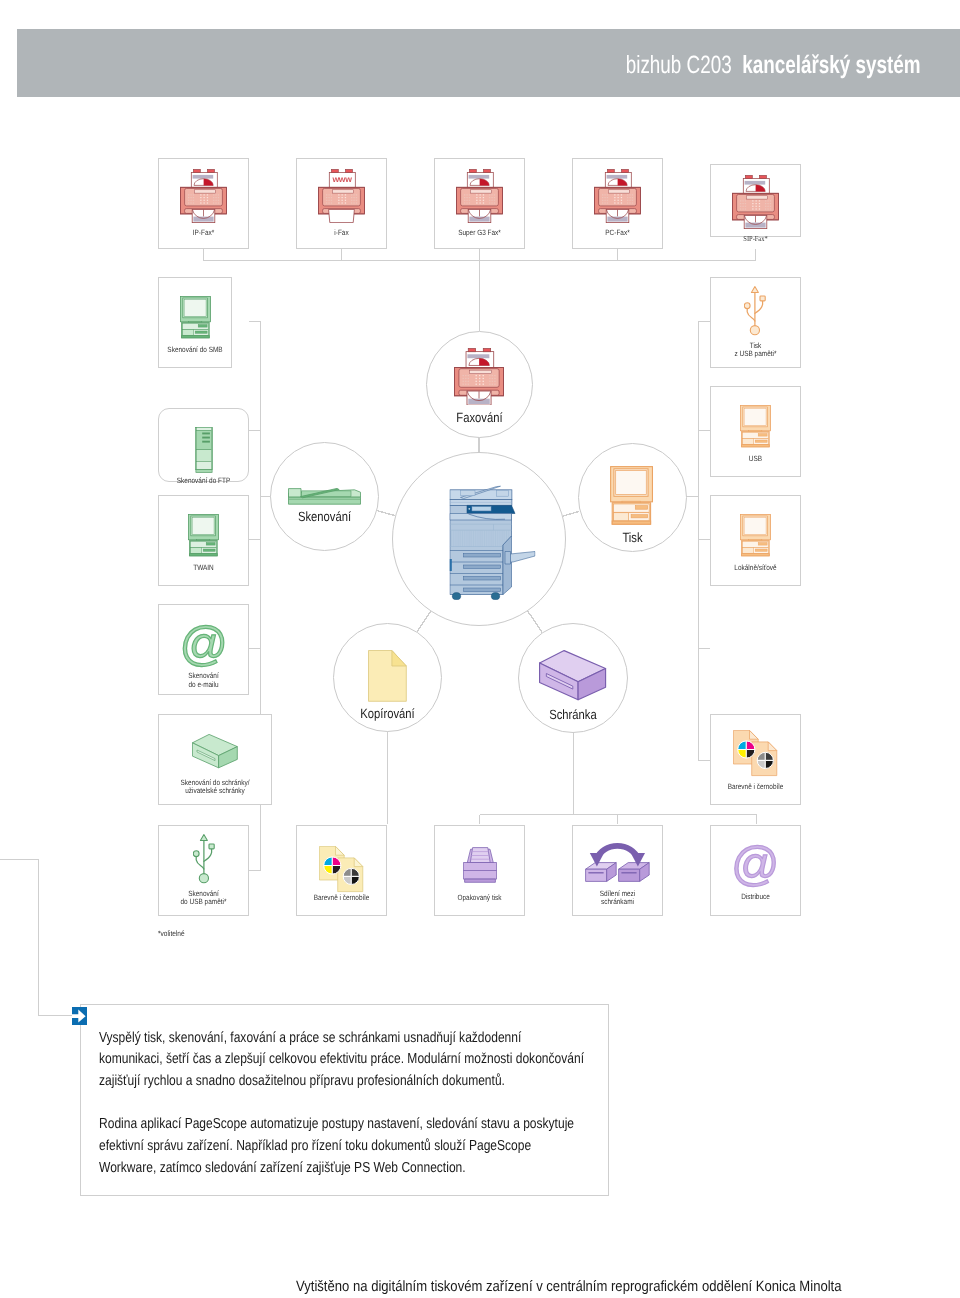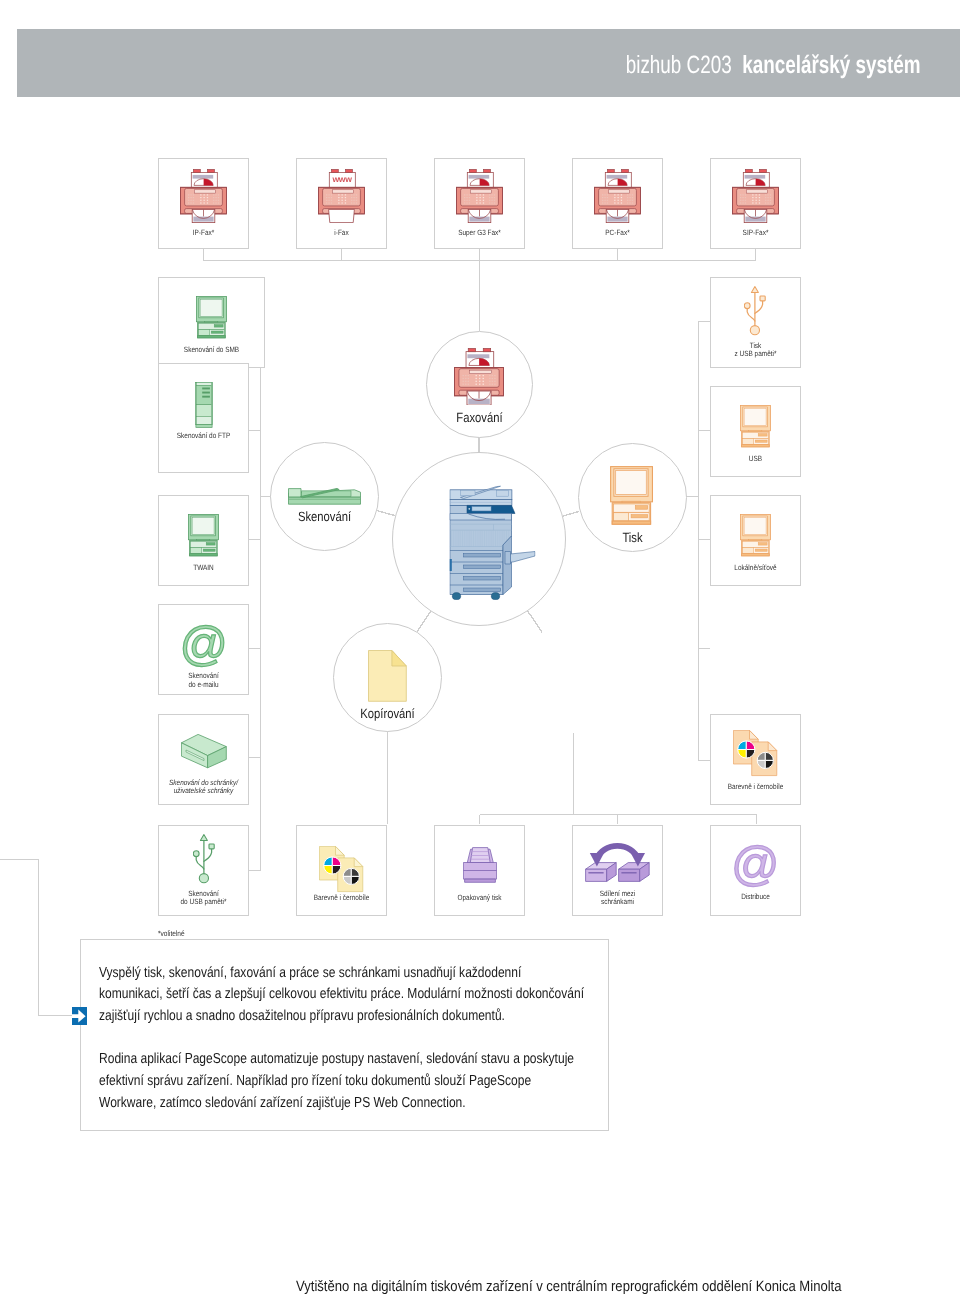--- a/index.html
+++ b/index.html
@@ -33,21 +33,21 @@
   .circ { position:absolute; border:1.6px solid #cacaca; border-radius:50%; background:#ffffff; }
   .circ .icon { position:absolute; left:0; right:0; display:flex; align-items:center; justify-content:center; }
   .circ .lbl { position:absolute; left:-30px; right:-30px; text-align:center; color:#1c1c1c; font-size:13.4px;
        transform:scaleX(0.84); white-space:nowrap; }
 
   
   #optnote { position:absolute; left:157.5px; top:930px; font-size:7.8px; color:#333; line-height:8.8px;
        transform:scaleX(0.84); transform-origin:0 0; }
 
   
-  #textbox { position:absolute; left:80px; top:939px; width:529px; height:192px; border:1.3px solid #cfcfcf; background:#fff;padding-left:48px; }
+  #textbox { position:absolute; left:80px; top:1004px; width:529px; height:192px; border:1.3px solid #cfcfcf; background:#fff;padding-left:48px; }
   #bluearrow { position:absolute; left:72px; top:1006.8px; width:15px; height:18px; background:#0b6db1; }
   #textbody { position:absolute; left:18.1px; top:22.5px; width:585px; font-size:14.5px; color:#1a1a1a; line-height:21.7px;
        transform:scaleX(0.83); transform-origin:0 0; }
   #textbody p { margin:0; }
   #textbody p.gap { margin-top:21.7px; }
 
   
   #footer { position:absolute; left:296px; top:1279px; font-size:15px; color:#1a1a1a; white-space:nowrap; line-height:15px;
        transform:scaleX(0.872); transform-origin:0 50%; }
 </style>
@@ -205,20 +205,33 @@
       <div class="icon" style="top: 26px;">
         <svg width="39" height="52" viewBox="0 0 39 52">
           <g stroke="#dcc87c" stroke-width="0.8" stroke-linejoin="round">
             <polygon points="0.5,0.5 23.9,0.5 38.3,16 38.3,51.3 0.5,51.3" fill="#fbecb6"></polygon>
             <polygon points="23.9,0.5 38.3,16 23.9,16" fill="#f7e291"></polygon>
           </g>
         </svg>
       </div>
       <div class="lbl" style="top: 82px; font-size: 13.4px;">Kopírování</div>
     </div>
+  <div class="circ c-box" style="left: 518px; top: 623px; width: 110px; height: 110px;">
+      <div class="icon" style="top: 26px;">
+        <svg width="67.62" height="51.449999999999996" viewBox="0 0 46 35">
+          <g stroke="#7a5fae" stroke-width="0.8" stroke-linejoin="round">
+            <polygon points="0.4,8.8 17.1,0.4 45.3,12.6 26.6,21.6" fill="#e0cff0"></polygon>
+            <polygon points="0.4,8.8 26.6,21.6 26.6,33.8 0.4,22.1" fill="#cfb6e7"></polygon>
+            <polygon points="26.6,21.6 45.3,12.6 45.3,25.4 26.6,33.8" fill="#b99ada"></polygon>
+            <polygon points="5,16 23,24.6 23,26.6 5,18" fill="#e0cff0" stroke-width="0.6"></polygon>
+          </g>
+        </svg>
+      </div>
+      <div class="lbl" style="top: 83px; font-size: 13.4px;">Schránka</div>
+    </div>
   <div class="circ c-main" style="left: 392px; top: 452px; width: 174px; height: 174px;">
       <div class="icon" style="top: 31px; transform: translateX(13.5px);">
         <svg width="86" height="116" viewBox="0 0 86 116">
           <polygon points="0.4,21.5 62,21.5 62,52 53.5,61 53.5,110.5 0.4,110.5" fill="#b3c8de" stroke="#41699a" stroke-width="0.7"></polygon>
           <rect x="0.4" y="5.8" width="62" height="9.6" fill="#c6d8ea" stroke="#41699a" stroke-width="0.7"></rect>
           <polygon points="11,13.4 47,2.6 51,2.2 14.2,14.6" fill="#c3d5e7" stroke="#41699a" stroke-width="0.55"></polygon>
           <rect x="11" y="6.6" width="14.5" height="5" fill="#c3d5e7" stroke="#7b9cc2" stroke-width="0.5"></rect>
           <rect x="47" y="6.6" width="12" height="5.6" fill="#c3d5e7" stroke="#7b9cc2" stroke-width="0.5"></rect>
           <rect x="0.4" y="15.4" width="62" height="6" fill="#c3d5e7" stroke="#41699a" stroke-width="0.7"></rect>
           <path d="M0.4 18.4 H62.0" fill="none" stroke="#9ab5d2" stroke-width="0.5"></path>
@@ -522,21 +535,21 @@
           <rect x="12.2" y="40.4" width="22.6" height="13.2" fill="#ffffff" stroke="#9b484b" stroke-width="0.8"></rect>
           <rect x="13.4" y="47.6" width="20.2" height="5" fill="#b8b2c6"></rect>
           <path d="M12.4 40.6 A11.4 11.4 0 0 0 34.6 40.6" fill="none" stroke="#9b484b" stroke-width="0.75"></path>
           <path d="M23.5 47.4 V40.6" fill="none" stroke="#9b484b" stroke-width="0.75"></path>
         </svg>
       </div>
       <div class="lbl" style="top: 70px;">
         <div>PC-Fax*</div>
       </div>
     </div>
-    <div class="node" style="left: 709.5px; top: 158px; width: 91px; height: 91px;">
+    <div class="node" style="left: 709.5px; top: 164px; width: 91px; height: 73px; font-family: Liberation Serif, serif;">
       <div class="icon" style="top: 10px;">
         <svg width="47" height="54" viewBox="0 0 47 54">
           <rect x="11.3" y="3.4" width="26" height="15.2" fill="#ffffff" stroke="#9b484b" stroke-width="0.75"></rect>
           <rect x="12.6" y="5.9" width="20.6" height="3.7" fill="#b8b2c6"></rect>
           <path d="M14.0 16.4 A9.6 6.7 0 0 1 33.2 16.4 Z" fill="#ffffff" stroke="#9b484b" stroke-width="0.7"></path>
           <path d="M23.6 9.7 A9.6 6.7 0 0 1 33.2 16.4 L23.6 16.4 Z" fill="#c4172a" stroke="none"></path>
           <rect x="13.4" y="0.4" width="6.9" height="3.1" fill="#e8555a" stroke="#9b484b" stroke-width="0.7"></rect>
           <rect x="27.5" y="0.4" width="6.9" height="3.1" fill="#e8555a" stroke="#9b484b" stroke-width="0.7"></rect>
           <rect x="0.5" y="18.3" width="46" height="26.6" fill="#e98d82" stroke="#9b484b" stroke-width="0.8"></rect>
           <rect x="4.6" y="19.4" width="37.8" height="17.5" rx="2.0" fill="#f0b4a8" stroke="#9b484b" stroke-width="0.7"></rect>
@@ -582,41 +595,41 @@
           <rect x="12.2" y="40.4" width="22.6" height="13.2" fill="#ffffff" stroke="#9b484b" stroke-width="0.8"></rect>
           <rect x="13.4" y="47.6" width="20.2" height="5" fill="#b8b2c6"></rect>
           <path d="M12.4 40.6 A11.4 11.4 0 0 0 34.6 40.6" fill="none" stroke="#9b484b" stroke-width="0.75"></path>
           <path d="M23.5 47.4 V40.6" fill="none" stroke="#9b484b" stroke-width="0.75"></path>
         </svg>
       </div>
       <div class="lbl" style="top: 70px;">
         <div>SIP-Fax*</div>
       </div>
     </div>
-    <div class="node" style="left: 158px; top: 276.5px; width: 107px; height: 91px; padding-left: 38px;">
+    <div class="node" style="left: 158px; top: 276.5px; width: 74px; height: 91px; padding-left: 38px;">
       <div class="icon" style="top: 18px;">
         <svg width="31" height="43" viewBox="0 0 31 43">
           <rect x="0.45" y="0.45" width="30.1" height="25.3" fill="#a5d8b0" stroke="#579e68" stroke-width="0.8"></rect>
           <rect x="2.8" y="2" width="24.6" height="19.8" fill="#c8e9ce" stroke="#579e68" stroke-width="0.7"></rect>
           <rect x="4.1" y="3.2" width="22" height="17.3" fill="#eef7ef" stroke="#579e68" stroke-width="0.5"></rect>
           <rect x="8.6" y="25.4" width="13.2" height="2" fill="#a5d8b0" stroke="#579e68" stroke-width="0.6"></rect>
           <rect x="1.6" y="26.4" width="27.6" height="15.4" fill="#a5d8b0" stroke="#579e68" stroke-width="0.8"></rect>
           <rect x="2.6" y="27.3" width="25.6" height="6" fill="#ddf0e1" stroke="#579e68" stroke-width="0.5"></rect>
           <rect x="18.2" y="28.5" width="8.9" height="2.6" fill="#66b478" stroke="#579e68" stroke-width="0.45"></rect>
           <rect x="2.6" y="33.6" width="25.6" height="5.9" fill="#ddf0e1" stroke="#579e68" stroke-width="0.5"></rect>
           <rect x="2.6" y="33.6" width="10.8" height="5.9" fill="#c8e9ce" stroke="#579e68" stroke-width="0.5"></rect>
           <rect x="15.2" y="35" width="11.9" height="2.3" fill="#66b478" stroke="#579e68" stroke-width="0.45"></rect>
           <rect x="1.6" y="39.6" width="27.6" height="2.3" fill="#66b478" stroke="#579e68" stroke-width="0.8"></rect>
         </svg>
       </div>
       <div class="lbl" style="top: 68px;">
         <div>Skenování do SMB</div>
       </div>
     </div>
-    <div class="node" style="left: 158px; top: 363px; width: 91px; height: 110px;">
+    <div class="node" style="left: 158px; top: 408px; width: 91px; height: 74px; border-radius: 11px;">
       <div class="icon" style="top: 18px;">
         <svg width="18" height="46" viewBox="0 0 18 46">
           <rect x="0.4" y="0.4" width="17.2" height="42.2" fill="#c8e9ce" stroke="#579e68" stroke-width="0.7"></rect>
           <rect x="1.5" y="0.4" width="15" height="3" fill="#ddf0e1" stroke="#579e68" stroke-width="0.55"></rect>
           <rect x="1.5" y="3.4" width="15" height="19.3" fill="#a5d8b0" stroke="#579e68" stroke-width="0.55"></rect>
           <rect x="7.2" y="5.5" width="7.7" height="1.9" fill="#579e68"></rect>
           <rect x="7.2" y="9.6" width="7.7" height="1.9" fill="#579e68"></rect>
           <rect x="7.2" y="13.7" width="7.7" height="1.9" fill="#579e68"></rect>
           <rect x="1.5" y="22.7" width="15" height="11.6" fill="#c8e9ce" stroke="#579e68" stroke-width="0.55"></rect>
           <rect x="1.5" y="34.3" width="15" height="8.3" fill="#ddf0e1" stroke="#579e68" stroke-width="0.55"></rect>
@@ -651,21 +664,21 @@
       <div class="icon" style="top: 31px;">
         <div style="position:relative;width:43px;height:43px;overflow:visible;">
           <div style="position:absolute;left:-3.0100000000000002px;top:-13.115px;width:49.449999999999996px;font-family:'Liberation Sans',sans-serif;font-size:47.730000000000004px;line-height:43px;text-align:center;white-space:nowrap;color:#a5d8b0;-webkit-text-stroke:1.204px #66b478;">@</div>
         </div>
       </div>
       <div class="lbl" style="top: 67px;">
         <div>Skenování</div>
         <div>do e-mailu</div>
       </div>
     </div>
-    <div class="node" style="left: 158px; top: 713.7px; width: 91px; height: 91px; font-style: italic;">
+    <div class="node" style="left: 158px; top: 713.7px; width: 114px; height: 91px;">
       <div class="icon" style="top: 19px;">
         <svg width="46" height="35" viewBox="0 0 46 35">
           <g stroke="#579e68" stroke-width="0.8" stroke-linejoin="round">
             <polygon points="0.4,8.8 17.1,0.4 45.3,12.6 26.6,21.6" fill="#c8e9ce"></polygon>
             <polygon points="0.4,8.8 26.6,21.6 26.6,33.8 0.4,22.1" fill="#c8e9ce"></polygon>
             <polygon points="26.6,21.6 45.3,12.6 45.3,25.4 26.6,33.8" fill="#a5d8b0"></polygon>
             <polygon points="5,16 23,24.6 23,26.6 5,18" fill="#ddf0e1" stroke-width="0.6"></polygon>
           </g>
         </svg>
       </div>

